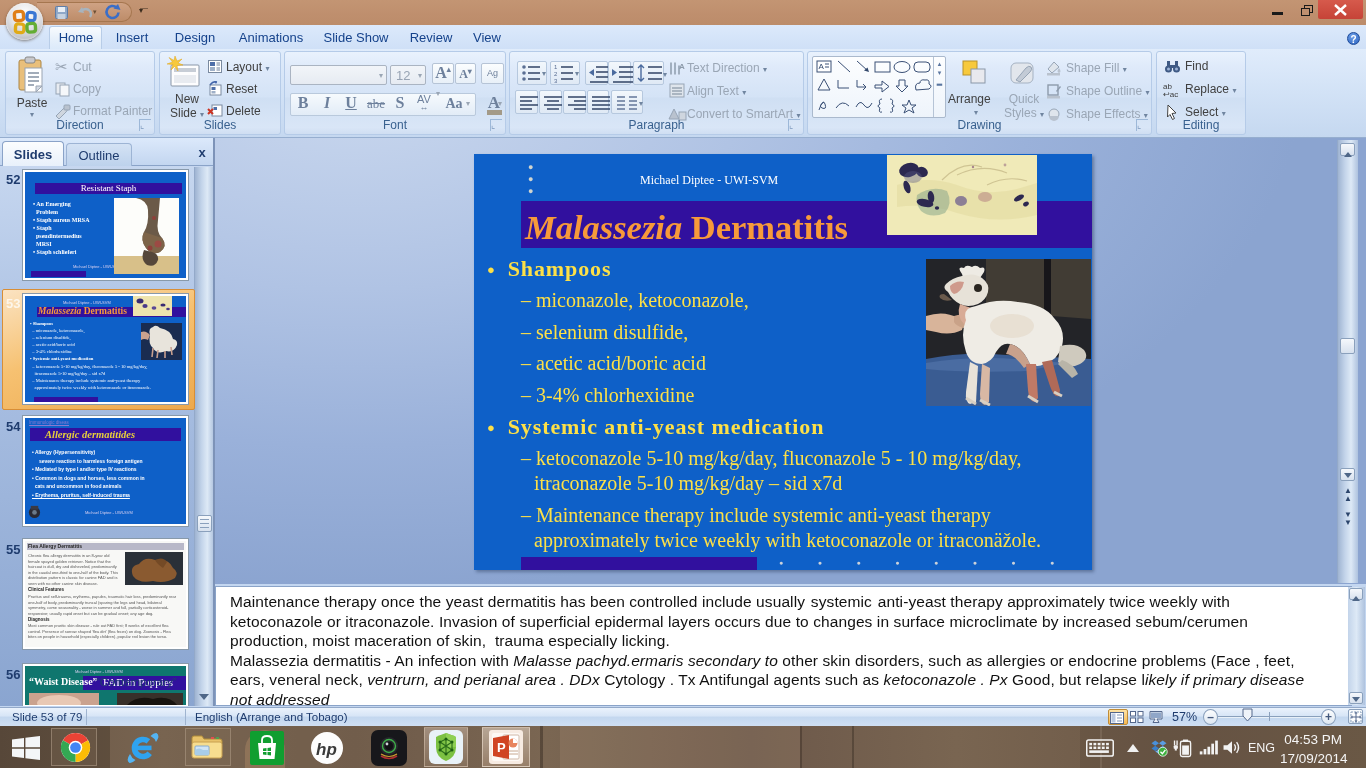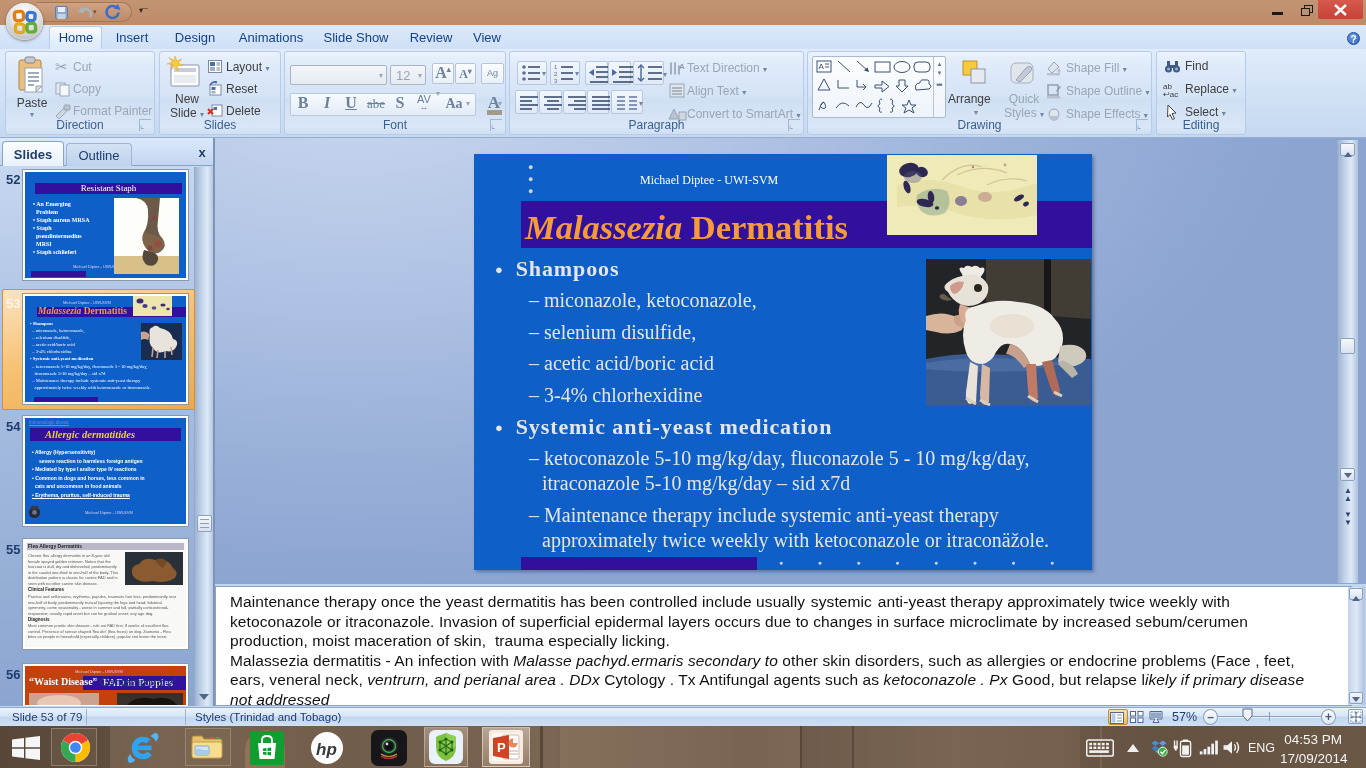--- a/index.html
+++ b/index.html
@@ -517,21 +517,21 @@
       <svg class="abs" style="left:100px;top:11px;" width="58" height="33" viewBox="0 0 58 33">
         <rect width="58" height="33" fill="#2a3038"></rect>
         <path d="M8 24 Q4 14 14 12 Q20 4 30 8 Q44 6 48 16 Q54 20 50 26 Q40 32 28 29 Q14 32 8 24 Z" fill="#8a5a30"></path>
         <path d="M30 8 Q38 4 42 10 L38 16 Q32 12 30 8 Z" fill="#744a26"></path>
       </svg>
     </div>
   </div>
 
   <div class="abs thumbnum" style="top:667px;">56</div>
   <div class="abs thumbwrap" style="top:663px;height:43px;border-bottom:none;">
-    <div style="position:relative;width:161px;height:39px;background:#c2410c;overflow:hidden;">
+    <div style="position:relative;width:161px;height:39px;background:#0f766e;overflow:hidden;">
       <div class="abs" style="left:50px;top:3px;width:60px;color:#d8d0f0;font-size:4px;">Michael Diptee - UWI-SVM</div>
       <div class="abs" style="left:58px;top:10px;width:103px;height:14px;background:#31109e;"></div>
       <div class="abs" style="left:4px;top:10px;color:#fff;font-family:'Liberation Serif',serif;font-weight:bold;font-size:10px;">“Waist Disease”</div>
       <div class="abs" style="left:78px;top:10px;color:#fff;font-family:'Liberation Serif',serif;font-size:11px;">FAD in Puppies</div>
       <svg class="abs" style="left:4px;top:27px;" width="70" height="12" viewBox="0 0 70 12">
           <rect width="70" height="12" fill="#caa28e"></rect>
           <ellipse cx="30" cy="10" rx="22" ry="8" fill="#e8c8b4"></ellipse>
         </svg>
       <svg class="abs" style="left:92px;top:27px;" width="66" height="12" viewBox="0 0 66 12">
           <rect width="66" height="12" fill="#38302a"></rect>
@@ -588,21 +588,21 @@
       <path d="M44 98 L40 128 Q39 138 44 140 L50 138 L52 102 Z" fill="#e8e2d8"></path>
       <path d="M56 100 L54 130 Q54 140 59 141 L63 138 L64 104 Z" fill="#d8b8a4"></path>
       <path d="M100 100 L102 126 Q103 138 109 138 L112 134 L110 100 Z" fill="#c07a66"></path>
       <path d="M116 98 L124 122 Q128 134 133 132 L134 126 L126 96 Z" fill="#b06a58"></path>
       <path d="M40 134 L50 140 M54 136 L64 141 M102 132 L112 138 M128 128 L136 132" stroke="#d8cfc2" stroke-width="3" fill="none"></path>
       <path d="M134 82 Q150 78 158 86 Q164 94 154 100 Q142 106 132 98 Z" fill="#cfcabe"></path>
       <path d="M136 96 Q148 100 152 110 L146 114 Q138 106 132 100 Z" fill="#b8b4a8"></path>
       <ellipse cx="86" cy="62" rx="22" ry="12" fill="#e2d4c2" opacity=".5"></ellipse>
     </g>
       </svg>
-    <div class="abs" style="left:13px;top:102px;width:460px;color:#e5e5e5;font-family:'Liberation Serif',serif;margin-left:8px;">
+    <div class="abs" style="left:13px;top:102px;width:460px;color:#fde047;font-family:'Liberation Serif',serif;">
       <div style="font-size:22px;font-weight:bold;margin:0 0 6px 0;letter-spacing:.9px;"><span style="font-size:13px;vertical-align:2px;letter-spacing:0;">●</span>&nbsp;&nbsp;Shampoos</div>
       <div class="sub">– miconazole, ketoconazole,</div>
       <div class="sub">– selenium disulfide,</div>
       <div class="sub">– acetic acid/boric acid</div>
       <div class="sub">– 3-4% chlorhexidine</div>
       <div style="font-size:22px;font-weight:bold;margin:4px 0 6px 0;letter-spacing:.9px;"><span style="font-size:13px;vertical-align:2px;letter-spacing:0;">●</span>&nbsp;&nbsp;Systemic anti-yeast medication</div>
       <div class="sub" style="width:520px;">– ketoconazole 5-10 mg/kg/day, fluconazole 5 - 10 mg/kg/day,<br><span style="margin-left:13px;"></span>itraconazole 5-10 mg/kg/day – sid x7d</div>
       <div class="sub" style="width:520px;">– Maintenance therapy include systemic anti-yeast therapy<br><span style="margin-left:13px;"></span>approximately twice weekly with ketoconazole or itraconäžole.</div>
     </div>
     <div class="abs" style="left:47px;top:403px;width:236px;height:13px;background:#31109e;"></div>
@@ -635,21 +635,21 @@
     </div>
   <div class="abs" style="left:1349px;top:692px;width:14px;height:12px;background:linear-gradient(180deg,#f5f8fc,#d7e1ee);border:1px solid #8aa0bc;border-radius:2px;">
       <div style="margin:4px auto 0;width:0;border:4px solid transparent;border-top:5px solid #4f6788;"></div>
     </div>
 
   <div id="status" class="abs"></div>
   <div class="abs" style="left:12px;top:711px;font-size:11.5px;color:#1f3c6e;">Slide 53 of 79</div>
   <div class="abs" style="left:86px;top:709px;width:1px;height:16px;background:#9fb4d0;"></div>
   <div class="abs" style="left:96px;top:676px;font-size:11.5px;color:#1f3c6e;">“Contemporary”</div>
   <div class="abs" style="left:185px;top:709px;width:1px;height:16px;background:#9fb4d0;"></div>
-  <div class="abs" style="left:195px;top:711px;font-size:11.5px;color:#1f3c6e;">Styles (Trinidad and Tobago)</div>
+  <div class="abs" style="left:195px;top:711px;font-size:11.5px;color:#1f3c6e;">English (Arrange and Tobago)</div>
 
   <div class="abs" style="left:1108px;top:709px;width:20px;height:16px;background:linear-gradient(180deg,#fde3a7,#f7b84f);border:1px solid #c08c38;border-radius:2px;">
     <svg width="14" height="12" viewBox="0 0 14 12" style="margin:1px 0 0 1px;">
         <rect x="0.5" y="0.5" width="13" height="11" fill="#fff" stroke="#55688c"></rect>
         <rect x="1.5" y="1.5" width="4" height="9" fill="#b9c8e0"></rect>
         <g stroke="#8094b4" stroke-width="1">
           <line x1="7" y1="3" x2="12" y2="3"></line>
           <line x1="7" y1="6" x2="12" y2="6"></line>
           <line x1="7" y1="9" x2="12" y2="9"></line>
         </g>

